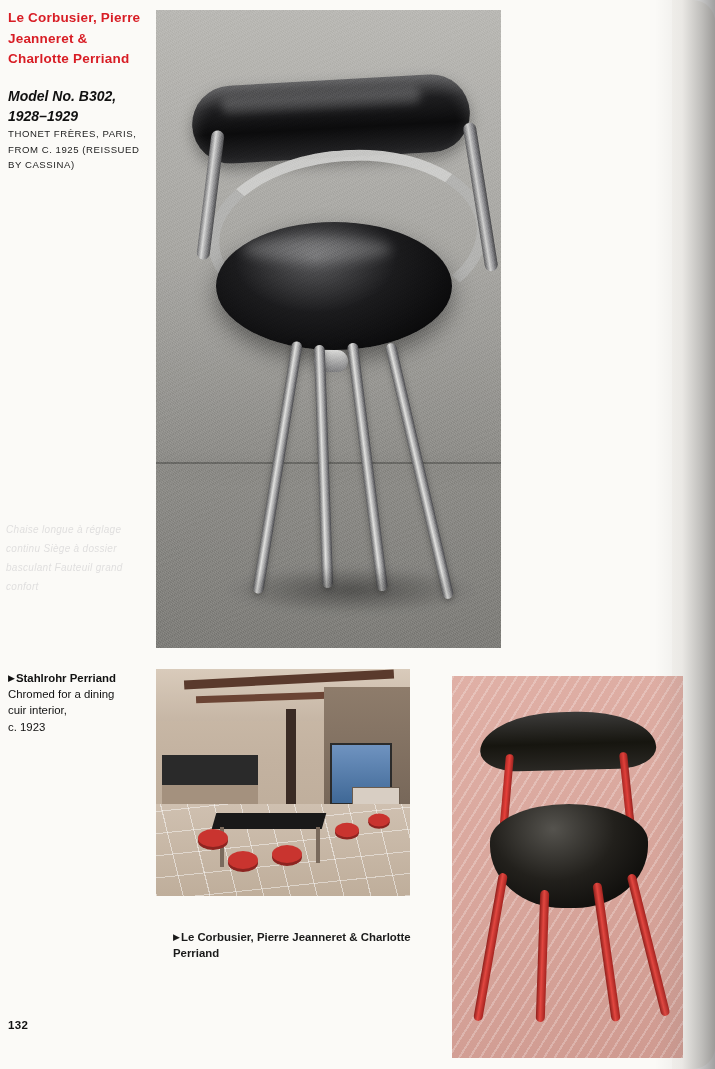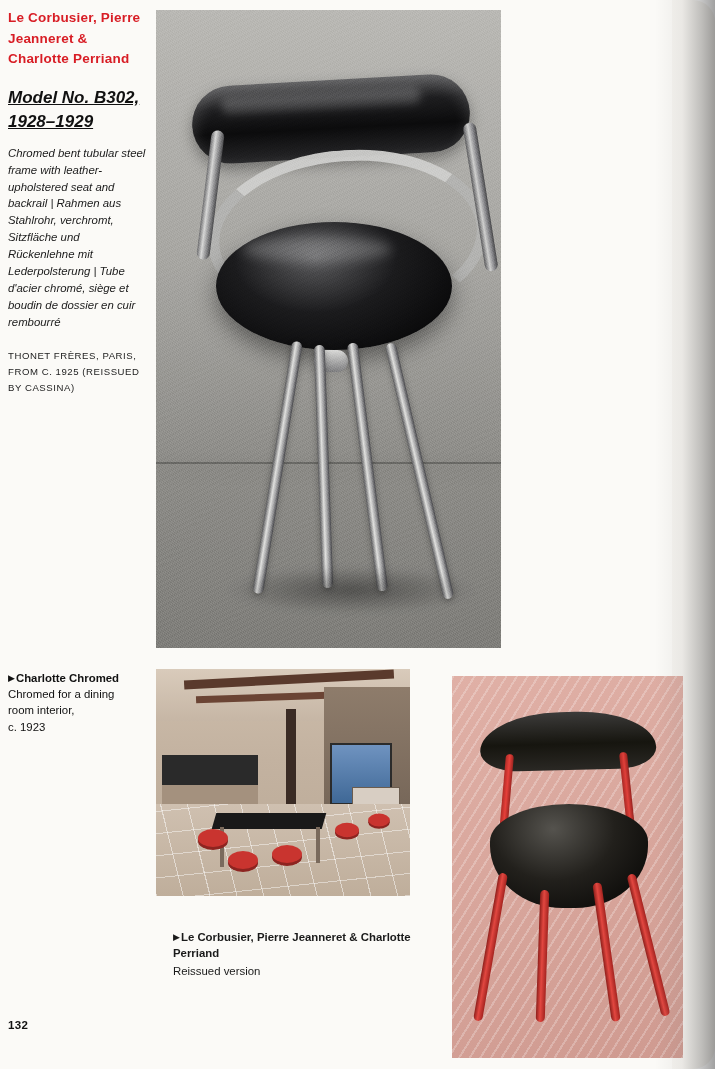--- a/index.html
+++ b/index.html
@@ -48,25 +48,23 @@
     color: #d81d25;
     font-weight: bold;
     font-size: 13.5px;
     line-height: 1.52;
     letter-spacing: 0.2px;
     margin-bottom: 16px;
   }
   .model-line {
     font-style: italic;
     font-weight: bold;
-    font-size: 17px;
+    font-size: 14px;
     line-height: 1.45;
-    margin-bottom: 10px;
     color: #111;
-    text-decoration: underline;
   }
   .desc {
     font-style: italic;
     font-size: 11.4px;
     line-height: 1.48;
     color: #1a1a1a;
     margin-bottom: 18px;
   }
   .maker {
     font-size: 9.6px;
@@ -336,48 +334,48 @@
 </style>
 </head>
 <body>
 
 <div class="page">
   <div class="page-inner"></div>
 
   <div class="left-col">
     <div class="designer-title">Le Corbusier, Pierre Jeanneret &amp; Charlotte Perriand</div>
     <div class="model-line">Model No. B302, 1928–1929</div>
-    <div class="desc">Chromed bent tubular steel frame with leather-upholstered seat and backrail | Rahmen aus Stahlrohr, verchromt, Sitzfläche und Rückenlehne mit Lederpolsterung | Tube d'acier chromé, siège et boudin de dossier en cuir rembourré</div>
     <div class="maker">THONET FRÈRES, PARIS, FROM C. 1925 (REISSUED BY CASSINA)</div>
   </div>
 
+  <div class="ghost">Chaise longue à réglage continu Siège à dossier basculant Fauteuil grand confort</div>
 
   <div class="photo-main">
     <div class="floor"></div>
     <div class="horizon"></div>
     <div class="backrest"></div>
     <div class="arm-arc"></div>
     <div class="back-post-l"></div>
     <div class="back-post-r"></div>
     <div class="seat"></div>
     <div class="hub"></div>
     <div class="leg l1"></div>
     <div class="leg l2"></div>
     <div class="leg l3"></div>
     <div class="leg l4"></div>
     <div class="shadow-pool"></div>
     <div class="grain"></div>
   </div>
 
   <div class="cap-left">
     <div>
-      <span class="tri">▶</span><span class="cap-head">Charlotte Chromed</span>
+      <span class="tri">▶</span><span class="cap-head">Stahlrohr Perriand</span>
     </div>
     <div>Chromed for a dining</div>
-    <div>room interior,</div>
+    <div>cuir interior,</div>
     <div>c. 1923</div>
   </div>
 
   <div class="photo-drawing">
     <div class="dw-wall"></div>
     <div class="dw-ceil"></div>
     <div class="dw-beam"></div>
     <div class="dw-beam2"></div>
     <div class="dw-wall-right"></div>
     <div class="dw-window"></div>
@@ -405,19 +403,18 @@
     <div class="cp-leg a"></div>
     <div class="cp-leg b"></div>
     <div class="cp-leg c"></div>
     <div class="cp-leg d"></div>
   </div>
 
   <div class="cap-bottom">
     <div>
       <span class="tri">▶</span><span class="cap-head">Le Corbusier, Pierre Jeanneret &amp; Charlotte Perriand</span>
     </div>
-    <div class="cap-sub">Reissued version</div>
   </div>
 
   <div class="folio">132</div>
 
   <div class="gutter"></div>
 </div>
 
 </body></html>

